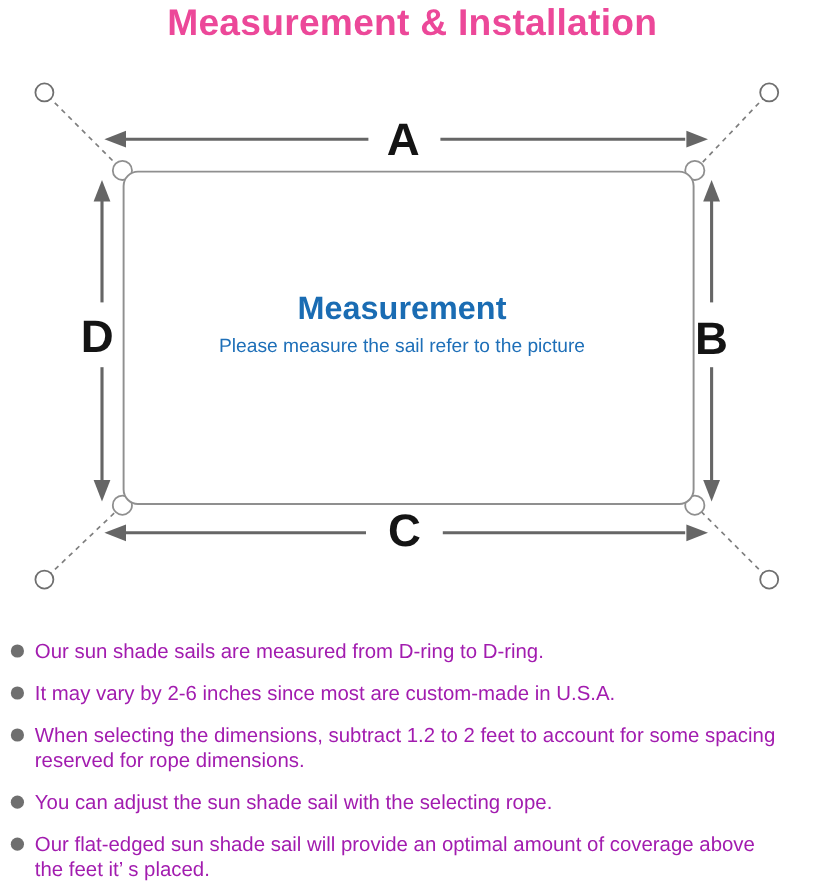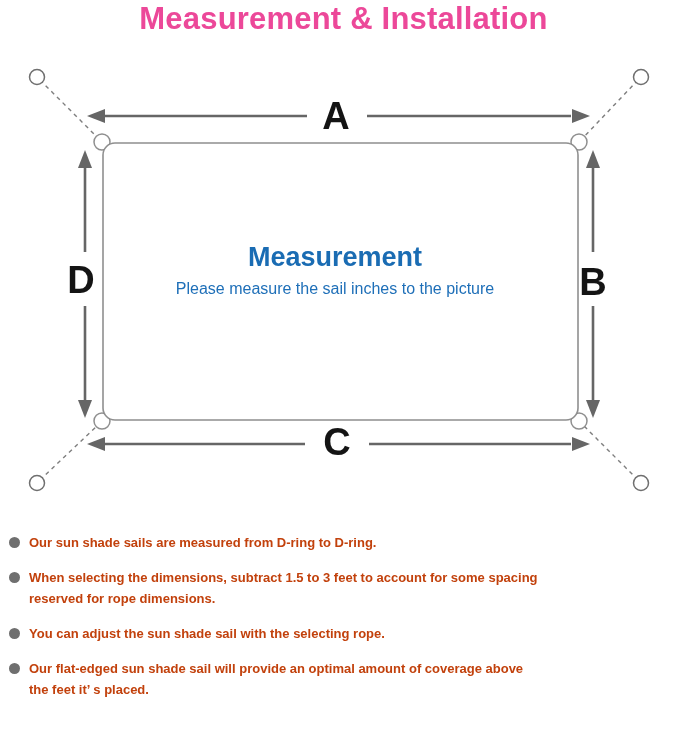--- a/index.html
+++ b/index.html
@@ -61,24 +61,23 @@
   }
   .note .dot {
     width: 11px;
     height: 11px;
     border-radius: 50%;
     background: #6f6f6f;
     flex: 0 0 auto;
     margin: 5px 9px 0 0;
   }
   .note .lines {
-    font-size: 13px;
+    font-size: 17px;
     line-height: 21px;
-    color: #c2410c;
-    font-weight: bold;
+    color: #a21caf;
   }
   .note .line {
     white-space: nowrap;
   }
   svg text.dim-label {
     font-family: "Liberation Sans", sans-serif;
     font-size: 38px;
     font-weight: bold;
     fill: #141414;
   }
@@ -139,34 +138,40 @@
     <g fill="#ffffff" stroke="#6f6f6f" stroke-width="1.5">
       <circle cx="37" cy="77" r="7.5"></circle>
       <circle cx="641" cy="77" r="7.5"></circle>
       <circle cx="37" cy="483" r="7.5"></circle>
       <circle cx="641" cy="483" r="7.5"></circle>
     </g>
   </svg>
 
   <div class="center-text">
     <div class="ct-title">Measurement</div>
-    <div class="ct-sub">Please measure the sail inches to the picture</div>
+    <div class="ct-sub">Please measure the sail refer to the picture</div>
   </div>
 
   <div class="notes">
     <div class="note">
       <span class="dot"></span>
       <div class="lines">
         <div class="line">Our sun shade sails are measured from D-ring to D-ring.</div>
       </div>
     </div>
     <div class="note">
       <span class="dot"></span>
       <div class="lines">
-        <div class="line">When selecting the dimensions, subtract 1.5 to 3 feet to account for some spacing</div>
+        <div class="line">It may vary by 2-6 inches since most are custom-made in U.S.A.</div>
+      </div>
+    </div>
+    <div class="note">
+      <span class="dot"></span>
+      <div class="lines">
+        <div class="line">When selecting the dimensions, subtract 1.2 to 2 feet to account for some spacing</div>
         <div class="line">reserved for rope dimensions.</div>
       </div>
     </div>
     <div class="note">
       <span class="dot"></span>
       <div class="lines">
         <div class="line">You can adjust the sun shade sail with the selecting rope.</div>
       </div>
     </div>
     <div class="note">

